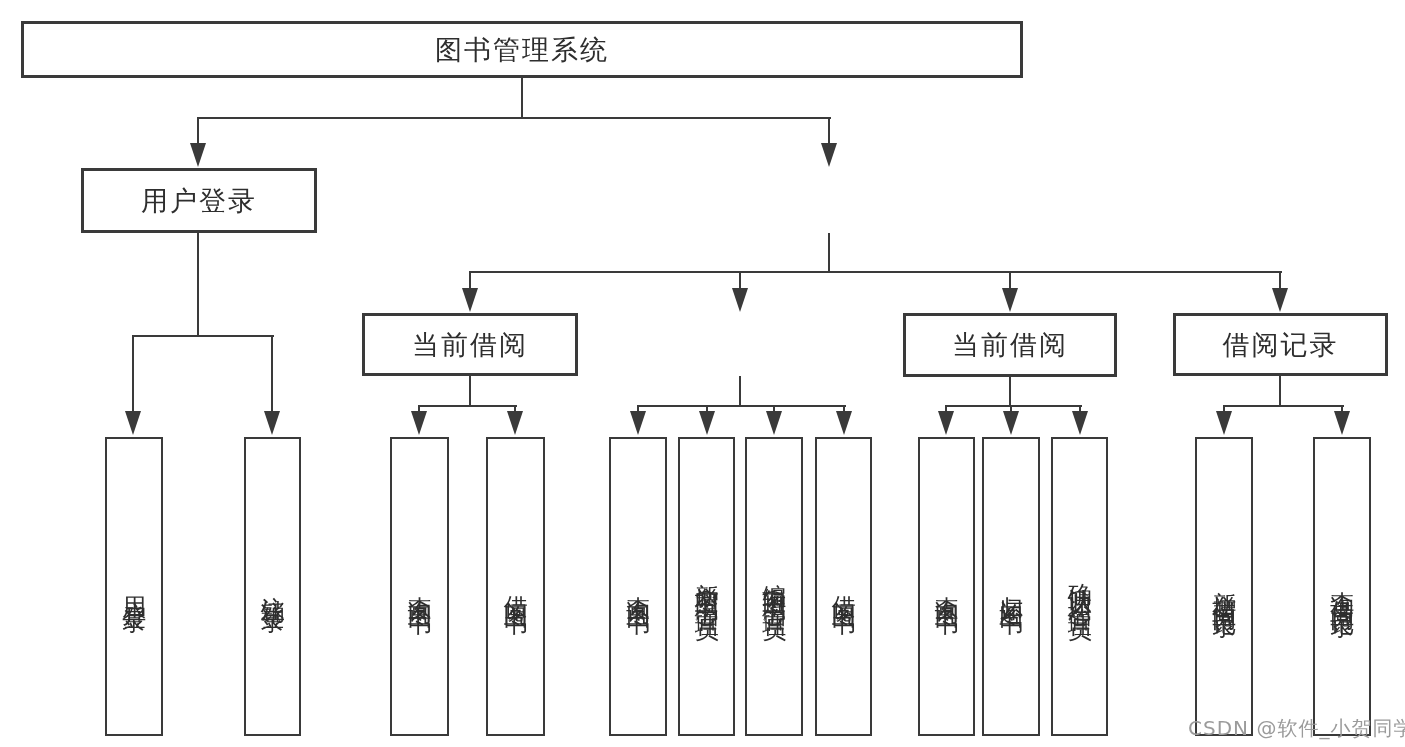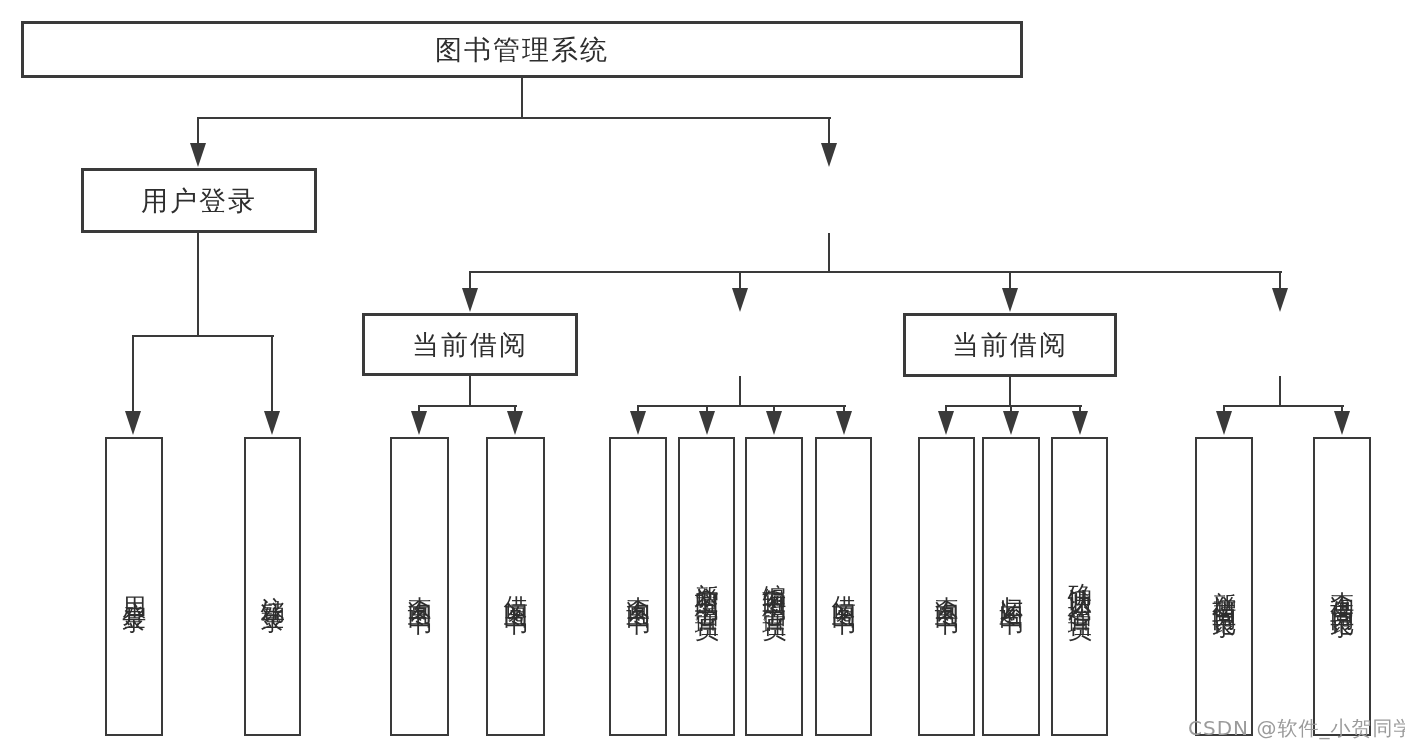--- a/index.html
+++ b/index.html
@@ -91,20 +91,21 @@
   <div class="line" style="left:1341px;top:405px;width:2px;height:8px"></div>
   <div class="arrow" style="left:1216px;top:411px"></div>
   <div class="arrow" style="left:1334px;top:411px"></div>
 
   <div class="node" style="left:21px;top:21px;width:1002px;height:57px">图书管理系统</div>
 
   <div class="node" style="left:81px;top:168px;width:236px;height:65px">用户登录</div>
 
   <div class="node" style="left:362px;top:313px;width:216px;height:63px">当前借阅</div>
   <div class="node" style="left:903px;top:313px;width:214px;height:64px">当前借阅</div>
+  <div class="node" style="left:1173px;top:313px;width:215px;height:63px">借阅记录</div>
 
   <div class="node leaf" style="left:105px;top:437px;width:58px;height:299px">
     <span class="vtext">用户登录</span>
   </div>
   <div class="node leaf" style="left:244px;top:437px;width:57px;height:299px">
     <span class="vtext">注销登录</span>
   </div>
   <div class="node leaf" style="left:390px;top:437px;width:59px;height:299px">
     <span class="vtext">查询图书</span>
   </div>

